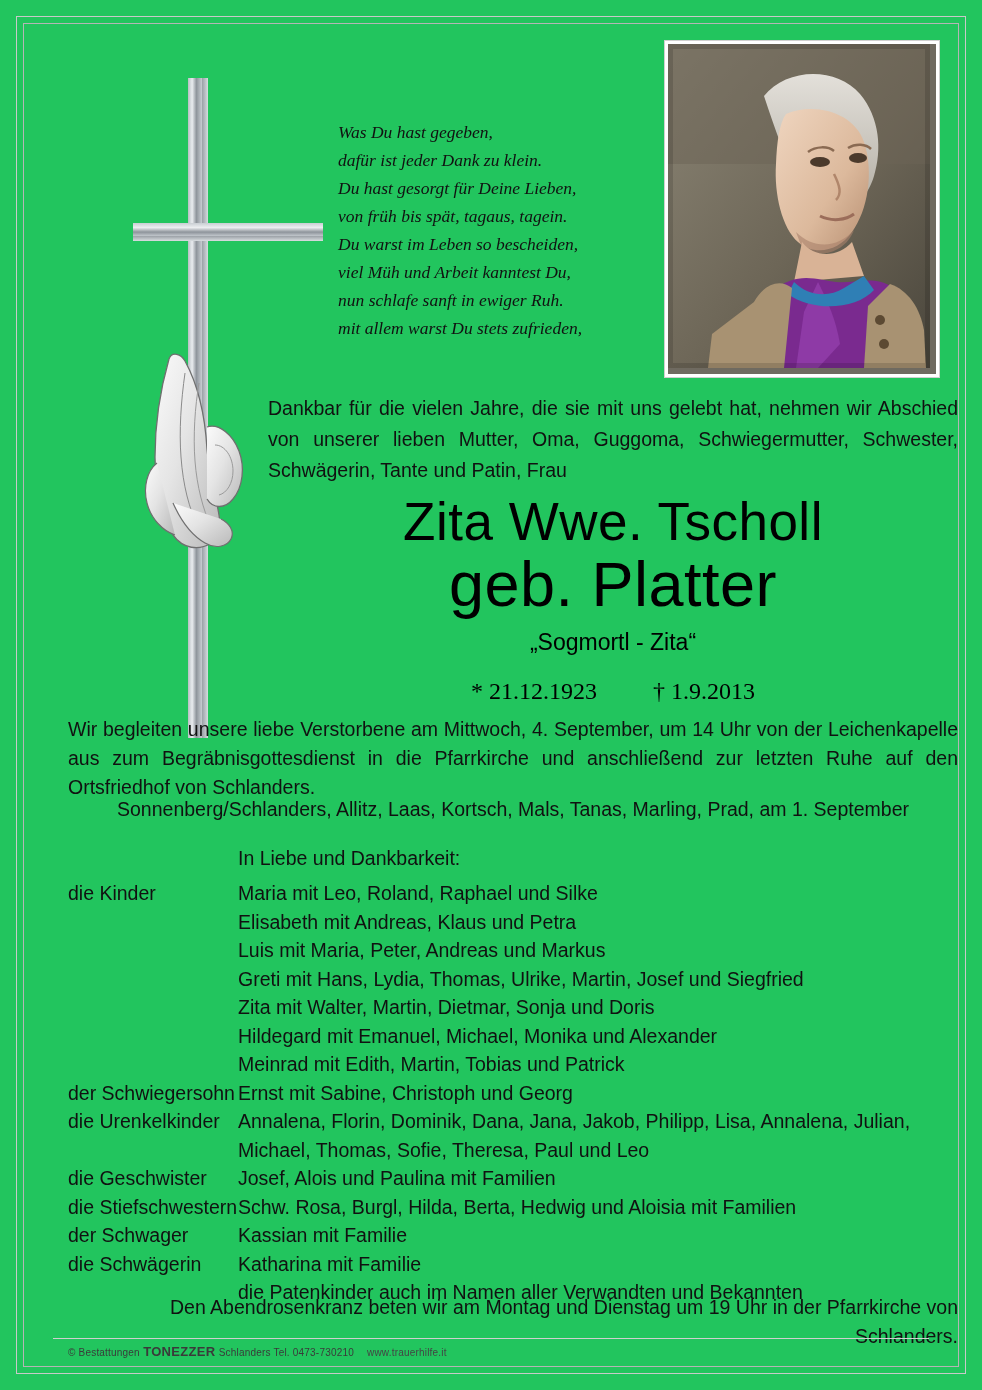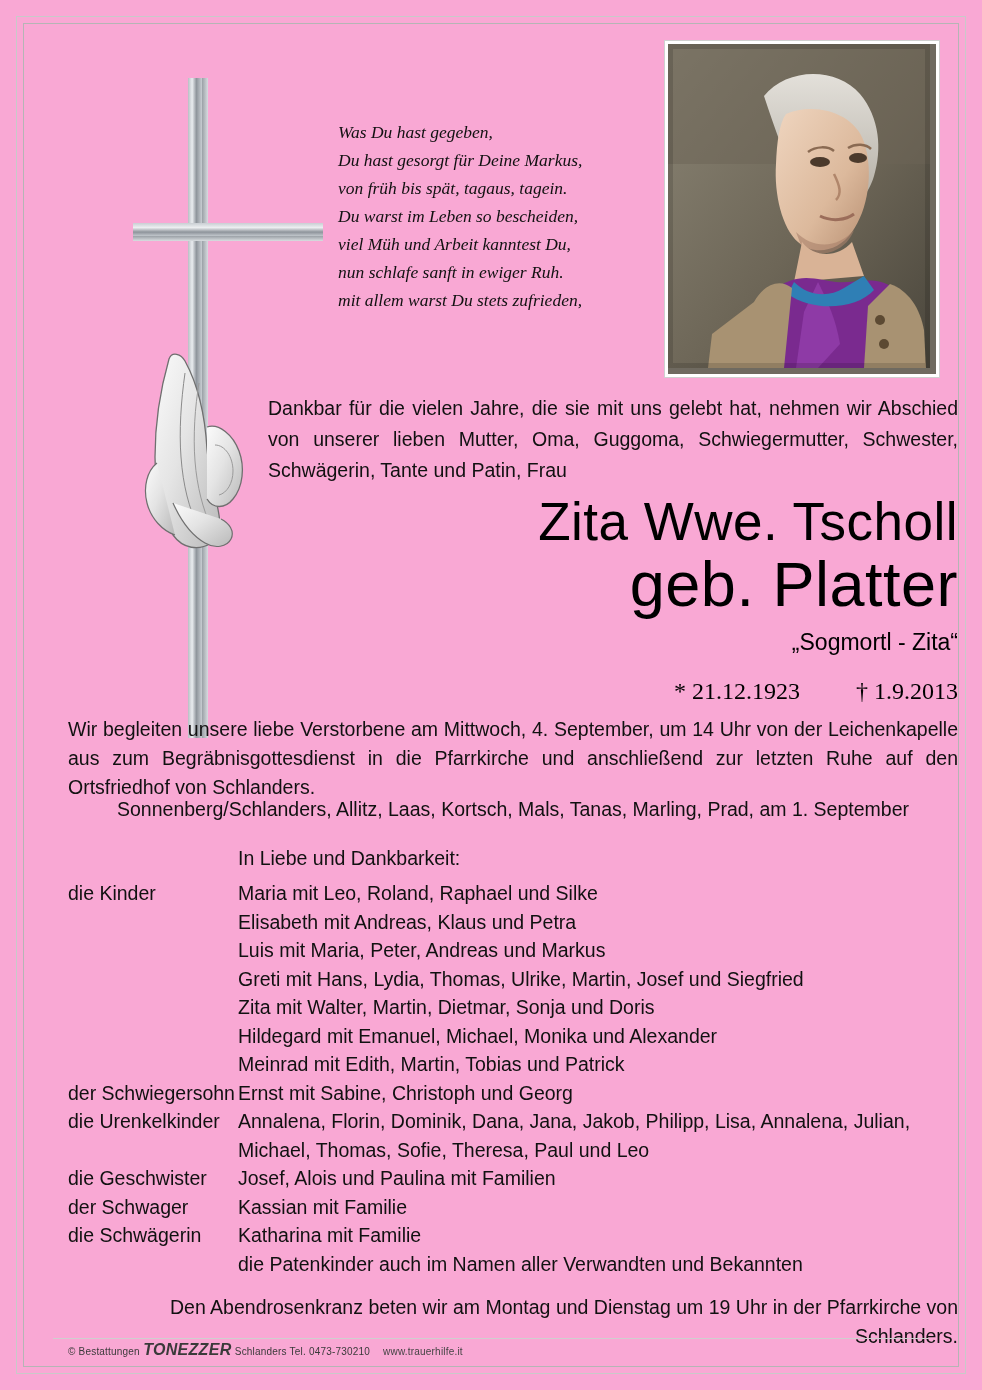--- a/index.html
+++ b/index.html
@@ -11,21 +11,21 @@
     width: 982px;
     height: 1390px;
     font-family: "Liberation Sans", sans-serif;
     color: #111111;
     overflow: hidden;
   }
   .page {
     position: relative;
     width: 982px;
     height: 1390px;
-    background: #f9a8d4;
+    background: #22c55e;
     box-sizing: border-box;
   }
   .border-outer {
     position: absolute;
     left: 16px;
     top: 16px;
     right: 16px;
     bottom: 16px;
     border: 1px solid #c9c9c9;
     box-sizing: border-box;
@@ -134,21 +134,21 @@
     font-size: 19.5px;
     line-height: 31px;
     text-align: justify;
     color: #111;
   }
   .name-block {
     position: absolute;
     left: 245px;
     top: 468px;
     width: 690px;
-    text-align: right;
+    text-align: center;
   }
   .name1 {
     font-size: 53px;
     line-height: 62px;
     letter-spacing: 0.5px;
     font-weight: 400;
     color: #000;
   }
   .name2 {
     font-size: 63px;
@@ -211,21 +211,21 @@
 
   
   .footer {
     position: absolute;
     left: 45px;
     bottom: 8px;
     font-size: 11px;
     color: #3a3a3a;
     letter-spacing: 0.2px;
   }
-  .footer .brand { font-weight: bold; font-size: 16px; letter-spacing: 0.3px; font-style: italic; }
+  .footer .brand { font-weight: bold; font-size: 13px; letter-spacing: 0.3px; }
   .footer .small { font-size: 10px; }
   .footer .url { font-size: 10px; color: #444; }
   .footer-rule {
     position: absolute;
     left: 30px;
     right: 30px;
     bottom: 28px;
     height: 1px;
     background: #cfcfcf;
   }
@@ -260,21 +260,22 @@
         <path d="M88 30 C84 54 82 82 84 108 C86 134 92 156 100 174" fill="none" stroke="#9a9a9a" stroke-width="1"></path>
         <path d="M96 74 C108 70 122 82 128 98 C134 114 132 134 122 146 C114 156 102 156 96 146" fill="url(#skin)" stroke="#6f6f6f" stroke-width="1.3"></path>
         <path d="M104 92 C114 92 122 104 122 118 C122 130 116 140 108 142" fill="none" stroke="#9a9a9a" stroke-width="1"></path>
         <path d="M62 150 C70 168 80 182 94 190 C104 196 116 194 120 186 C124 178 118 170 110 166" fill="url(#skin)" stroke="#6f6f6f" stroke-width="1.2"></path>
         <path d="M46 110 C36 118 32 134 36 150 C40 166 52 178 64 182" fill="url(#skin)" stroke="#6f6f6f" stroke-width="1.2"></path>
       </svg>
     </div>
 
     <div class="poem">
       <div>Was Du hast gegeben,</div>
-      <div>Du hast gesorgt für Deine Markus,</div>
+      <div>dafür ist jeder Dank zu klein.</div>
+      <div>Du hast gesorgt für Deine Lieben,</div>
       <div>von früh bis spät, tagaus, tagein.</div>
       <div>Du warst im Leben so bescheiden,</div>
       <div>viel Müh und Arbeit kanntest Du,</div>
       <div>nun schlafe sanft in ewiger Ruh.</div>
       <div>mit allem warst Du stets zufrieden,</div>
     </div>
 
     <div class="photo-frame">
       <svg width="262" height="324" viewBox="0 0 262 324">
         <defs>
@@ -377,20 +378,26 @@
               <div>Michael, Thomas, Sofie, Theresa, Paul und Leo</div>
             </td>
           </tr>
           <tr>
             <td class="fam-label">die Geschwister</td>
             <td class="fam-values">
               <div>Josef, Alois und Paulina mit Familien</div>
             </td>
           </tr>
           <tr>
+            <td class="fam-label">die Stiefschwestern</td>
+            <td class="fam-values">
+              <div>Schw. Rosa, Burgl, Hilda, Berta, Hedwig und Aloisia mit Familien</div>
+            </td>
+          </tr>
+          <tr>
             <td class="fam-label">der Schwager</td>
             <td class="fam-values">
               <div>Kassian mit Familie</div>
             </td>
           </tr>
           <tr>
             <td class="fam-label">die Schwägerin</td>
             <td class="fam-values">
               <div>Katharina mit Familie</div>
             </td>

